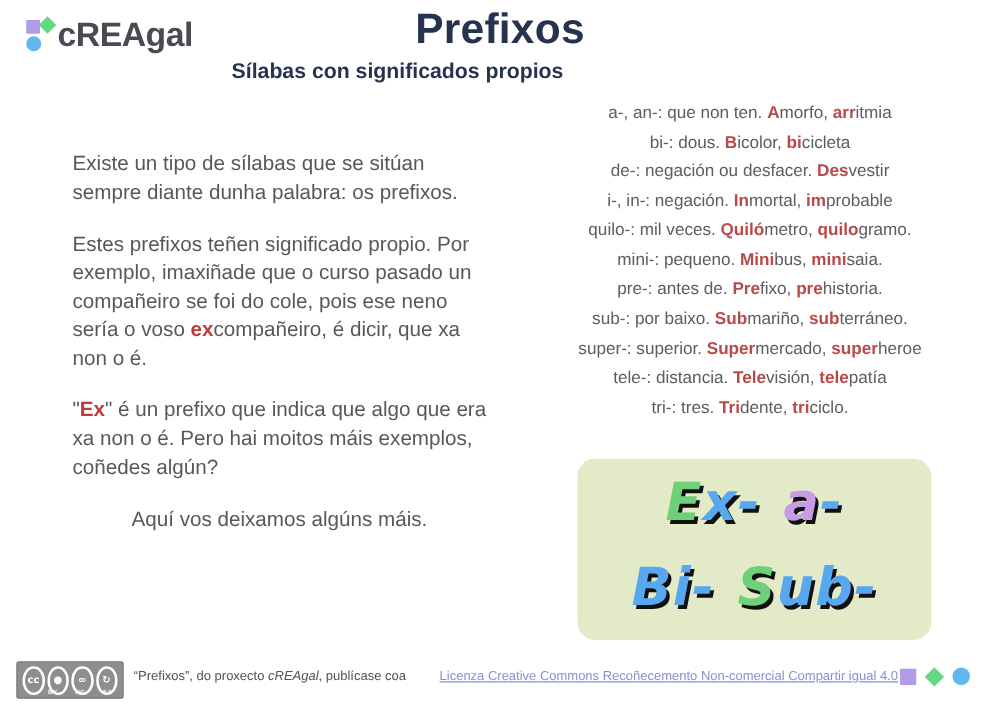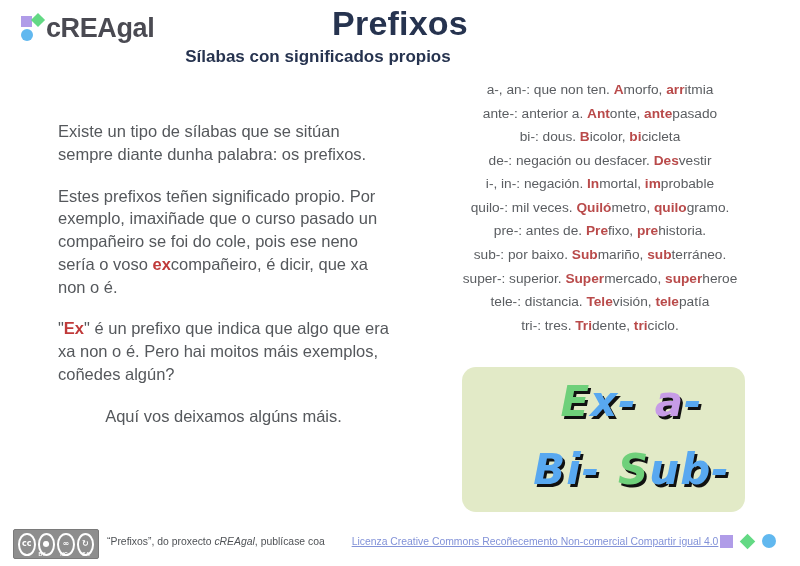--- a/index.html
+++ b/index.html
@@ -145,21 +145,20 @@
   .hw-row {
     position: absolute;
     width: 100%;
     text-align: center;
     font-family: "DejaVu Sans", sans-serif;
     font-weight: bold;
     font-style: italic;
     font-size: 42px;
     letter-spacing: 1px;
     white-space: nowrap;
-    padding-left: 28px;
   }
   .hw-row.r1 { top: 10px; }
   .hw-row.r2 { top: 78px; }
   .hw-item { display: inline-block; margin: 0 9px; }
   .c-green  { color: #6fd07a; text-shadow: 2.5px 3px 0 #111111; }
   .c-blue   { color: #58a8f0; text-shadow: 2.5px 3px 0 #111111; }
   .c-purple { color: #c79ce6; text-shadow: 2.5px 3px 0 #111111; }
 
   
   .footer {
@@ -258,25 +257,25 @@
 
   <div class="left-col">
     <p>Existe un tipo de sílabas que se sitúan sempre diante dunha palabra: os prefixos.</p>
     <p><span>Estes prefixos teñen significado propio. Por exemplo, imaxiñade que o curso pasado un compañeiro se foi do cole, pois ese neno sería o voso </span><span class="hl">ex</span><span>compañeiro, é dicir, que xa non o é.</span></p>
     <p><span>"</span><span class="hl">Ex</span><span>" é un prefixo que indica que algo que era xa non o é. Pero hai moitos máis exemplos, coñedes algún?</span></p>
     <p class="last">Aquí vos deixamos algúns máis.</p>
   </div>
 
   <div class="right-col" id="prefix-list">
       <div class="row"><span>a-, an-: que non ten. </span><b>A</b><span>morfo, </span><b>arr</b><span>itmia</span></div>
-      <div class="row"><span>ante-: anterior a. </span><b>Ant</b><span>onte, </span><b>ante</b><span>pasado</span></div>
       <div class="row"><span>bi-: dous. </span><b>B</b><span>icolor, </span><b>bi</b><span>cicleta</span></div>
       <div class="row"><span>de-: negación ou desfacer. </span><b>Des</b><span>vestir</span></div>
       <div class="row"><span>i-, in-: negación. </span><b>In</b><span>mortal, </span><b>im</b><span>probable</span></div>
       <div class="row"><span>quilo-: mil veces. </span><b>Quiló</b><span>metro, </span><b>quilo</b><span>gramo.</span></div>
+      <div class="row"><span>mini-: pequeno. </span><b>Mini</b><span>bus, </span><b>mini</b><span>saia.</span></div>
       <div class="row"><span>pre-: antes de. </span><b>Pre</b><span>fixo, </span><b>pre</b><span>historia.</span></div>
       <div class="row"><span>sub-: por baixo. </span><b>Sub</b><span>mariño, </span><b>sub</b><span>terráneo.</span></div>
       <div class="row"><span>super-: superior. </span><b>Super</b><span>mercado, </span><b>super</b><span>heroe</span></div>
       <div class="row"><span>tele-: distancia. </span><b>Tele</b><span>visión, </span><b>tele</b><span>patía</span></div>
       <div class="row"><span>tri-: tres. </span><b>Tri</b><span>dente, </span><b>tri</b><span>ciclo.</span></div>
     </div>
 
   <div class="green-box">
     <div class="hw-row r1" id="hw-row-1"><span class="hw-item"><span class="c-green">E</span><span class="c-blue">x-</span></span><span class="hw-item"><span class="c-purple">a</span><span class="c-blue">-</span></span></div>
     <div class="hw-row r2" id="hw-row-2"><span class="hw-item"><span class="c-blue">Bi-</span></span><span class="hw-item"><span class="c-green">S</span><span class="c-blue">ub-</span></span></div>

